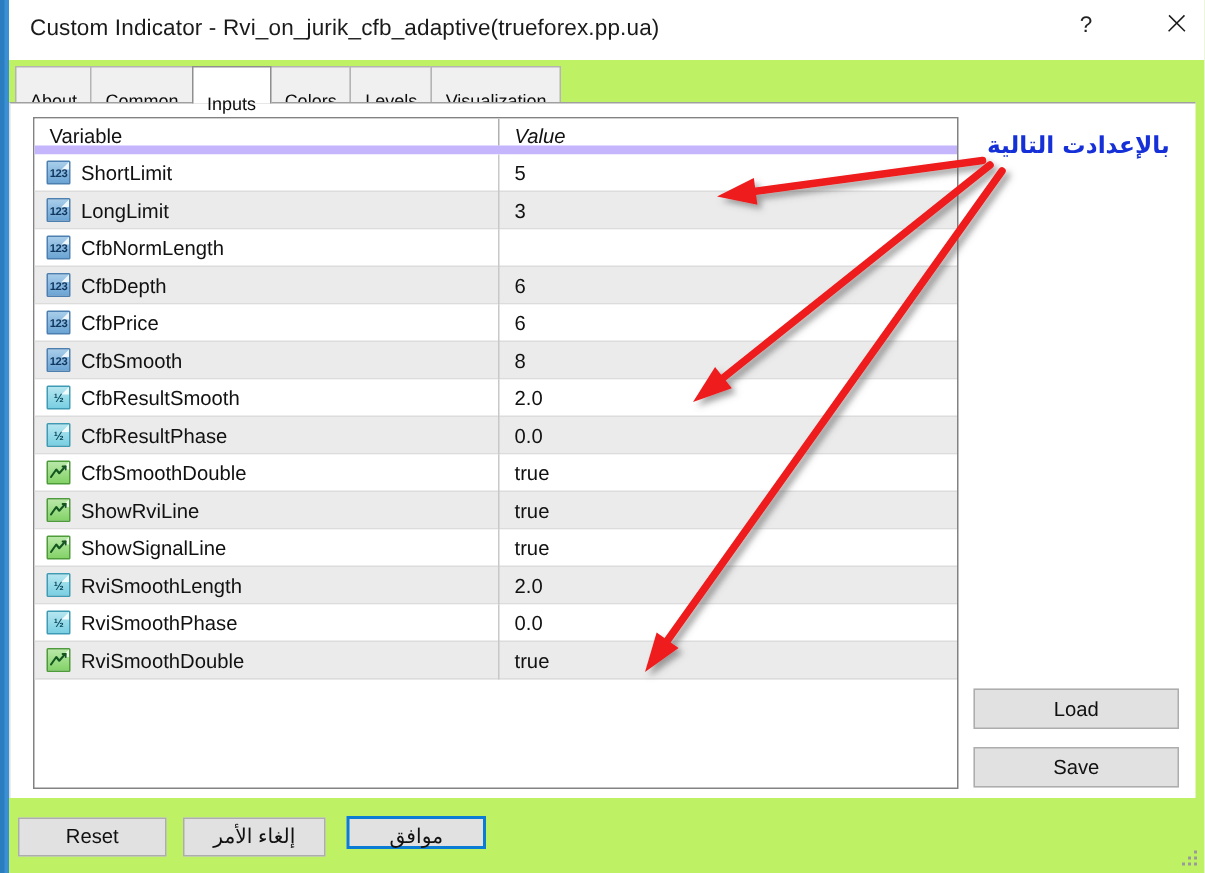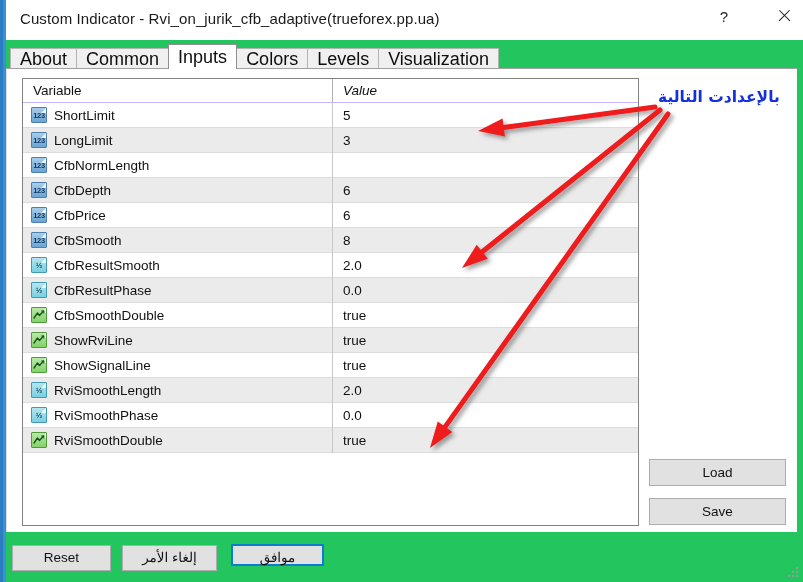--- a/index.html
+++ b/index.html
@@ -7,21 +7,21 @@
     margin: 0; padding: 0;
     width: 803px; height: 582px;
     overflow: hidden;
     background: #f0f0f0;
     font-family: "Liberation Sans", sans-serif;
   }
 
   #app {
     position: relative;
     width: 803px; height: 582px;
-    background: #22c55e;
+    background: #bef264;
   }
 
   
   .edge-strip {
     position: absolute; left: 0; top: 0;
     width: 6px; height: 582px;
     background: #3b8fd4;
   }
   .edge-strip-inner {
     position: absolute; left: 0; top: 0;
@@ -61,23 +61,23 @@
   .close-glyph:after  { transform: rotate(-45deg); }
 
   
   .tabstrip {
     position: absolute; left: 10px; top: 45px;
     height: 24px;
     display: flex; align-items: flex-end;
   }
   .tab {
     height: 21px;
-    padding: 0 9px;
+    padding: 12px 9px;
     line-height: 20px;
-    font-size: 18px;
+    font-size: 12px;
     color: #0d0d0d;
     background: #f0f0f0;
     border: 1px solid #b4b4b4;
     border-bottom: none;
     margin-right: -1px;
     cursor: default;
     white-space: nowrap;
   }
   .tab.active {
     height: 25px;
@@ -101,21 +101,21 @@
   .grid-box {
     position: absolute; left: 22px; top: 78px;
     width: 617px; height: 448px;
     background: #ffffff;
     border: 1px solid #828282;
     overflow: hidden;
   }
   .grid-header {
     height: 24px;
     display: flex;
-    border-bottom: 1px solid #c4b5fd;
+    border-bottom: 6px solid #c4b5fd;
     background: #ffffff;
   }
   .col-var  { width: 310px; flex: none; position: relative; }
   .col-val  { flex: 1; position: relative; font-style: italic; }
   .col-var:after {
     content: ""; position: absolute; right: 0; top: 0;
     width: 1px; height: 100%; background: #b0b0b0;
   }
   .grid-header .cell {
     padding-left: 10px;

